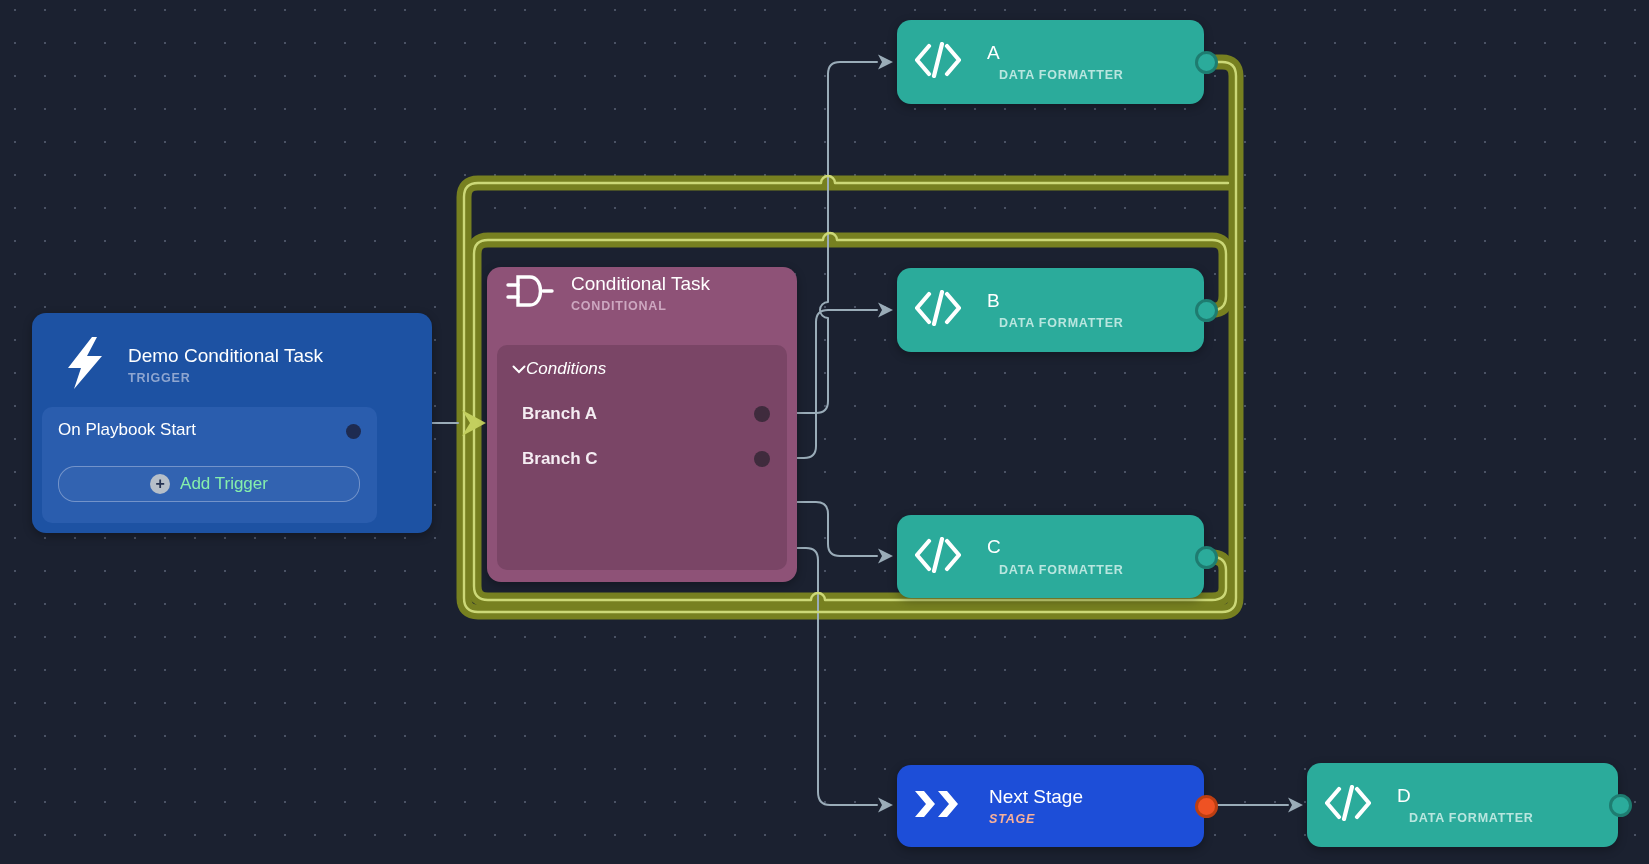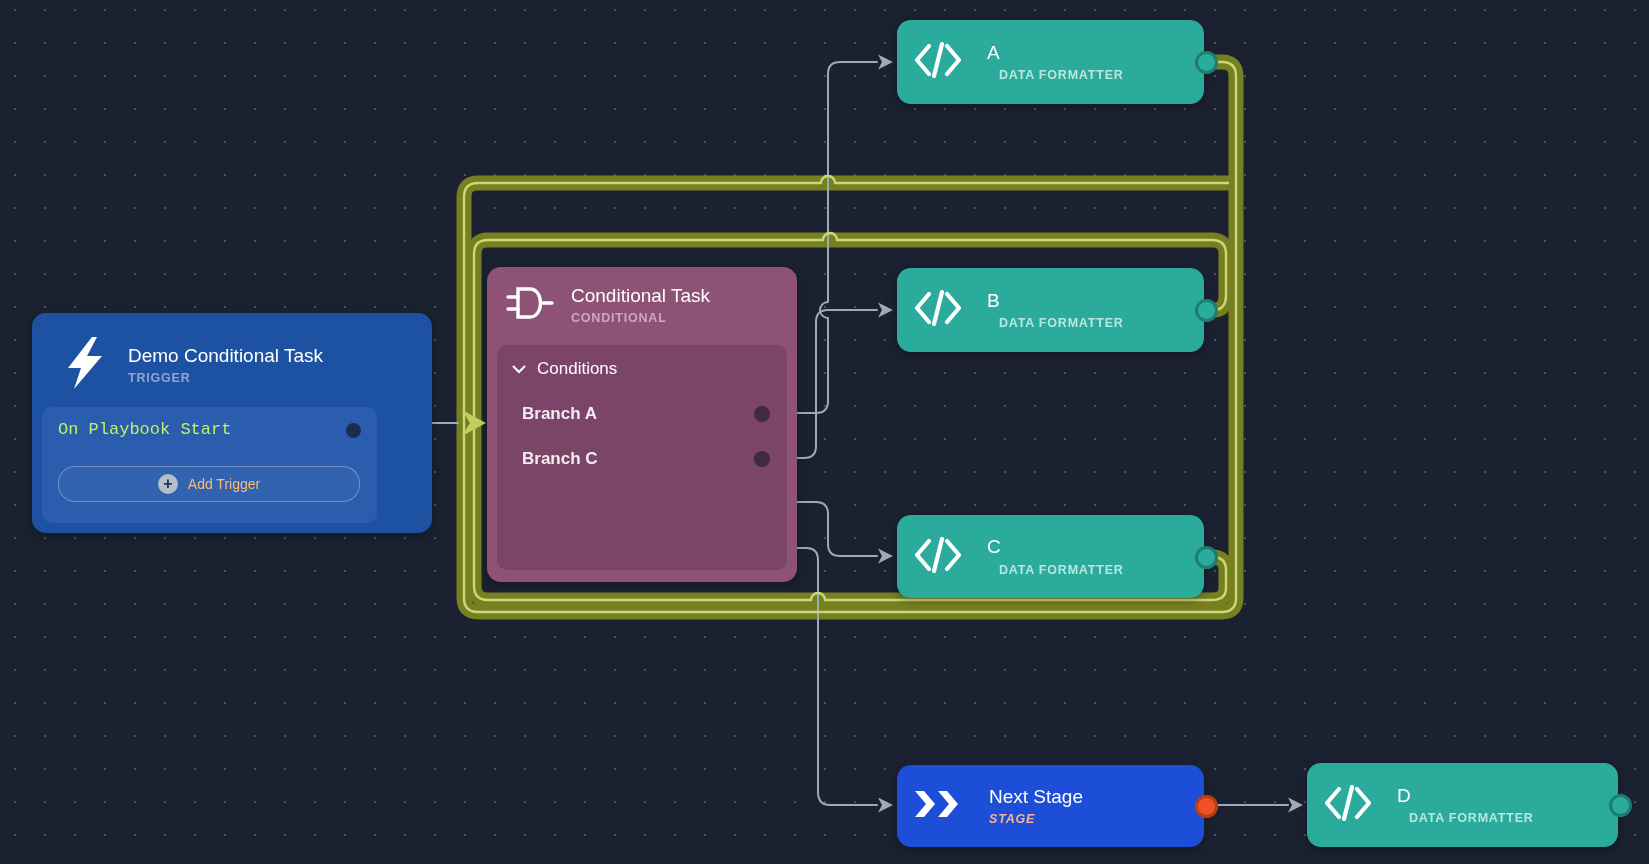--- a/index.html
+++ b/index.html
@@ -16,35 +16,35 @@
   .node .hdr{display:flex;align-items:center;}
   .title{font-size:19px;color:#ffffff;line-height:1.25;}
   .subtitle{font-size:12.5px;font-weight:bold;letter-spacing:.8px;line-height:1.3;margin-top:3px;}
 
   
   #trigger{left:32px;top:313px;width:400px;height:220px;background:#1d52a3;}
   #trigger .hdr{padding:24px 20px 0 34px;gap:22px;}
   #trigger .subtitle{color:#8fa6d0;}
   .inner-panel{position:absolute;left:10px;top:94px;width:335px;height:116px;background:#2a5dae;border-radius:10px;}
   .trig-row{display:flex;align-items:center;justify-content:space-between;padding:13px 16px 0 16px;}
-  .trig-row-label{font-size:17px;color:#bef264;font-family:Liberation Mono, monospace;}
+  .trig-row-label{font-size:17px;color:#ffffff;}
   .port-dot-blue{width:15px;height:15px;border-radius:50%;background:#1e2b50;margin-top:2px;}
   .add-btn{position:absolute;left:16px;top:59px;width:300px;height:34px;border-radius:17px;
     border:1px solid rgba(170,188,222,.55);background:rgba(255,255,255,.04);
     display:flex;align-items:center;justify-content:center;gap:10px;cursor:pointer;}
   .plus-circle{width:20px;height:20px;border-radius:50%;background:#b6bfc9;color:#243252;
     font-size:16px;font-weight:bold;display:flex;align-items:center;justify-content:center;line-height:1;}
-  .add-btn-label{font-size:14px;color:#fdba74;}
+  .add-btn-label{font-size:17px;color:#86efac;}
 
   
   #conditional{left:487px;top:267px;width:310px;height:315px;background:#8e5277;}
-  #conditional .hdr{padding:16px 16px 0 18px;gap:16px;}
+  #conditional .hdr{padding:4px 16px 0 18px;gap:16px;}
   #conditional .subtitle{color:#cda7c0;}
   .cond-panel{position:absolute;left:10px;top:78px;width:290px;height:225px;background:rgba(20,5,18,.16);border-radius:10px;}
-  .cond-head{display:flex;align-items:center;gap:11px;padding:14px 0 0 15px;font-size:17px;color:#ffffff;}
+  .cond-head{display:flex;align-items:center;gap:0;padding:14px 0 0 15px;font-size:17px;color:#ffffff;font-style:italic;}
   .cond-rows{margin-top:12px;}
   .cond-row{height:45px;display:flex;align-items:center;justify-content:space-between;padding:0 17px 0 25px;font-weight:bold;}
   .cond-row-label{font-size:17px;color:#f4ecf2;}
   .branch-dot{width:16px;height:16px;border-radius:50%;background:#3f2b3d;}
 
   
   .action{width:307px;height:84px;display:flex;align-items:center;padding-left:18px;box-sizing:border-box;gap:26px;}
   .teal{background:#2bab9b;}
   .teal .subtitle{color:#b9e6df;padding-left:12px;}
   .orange{background:#1d4ed8;}

